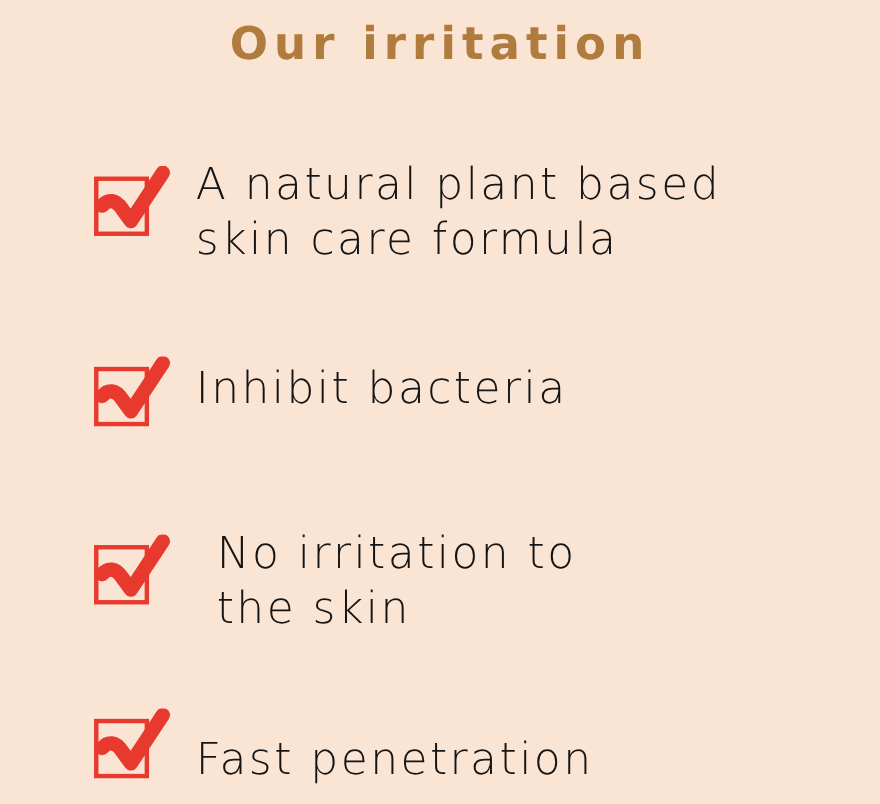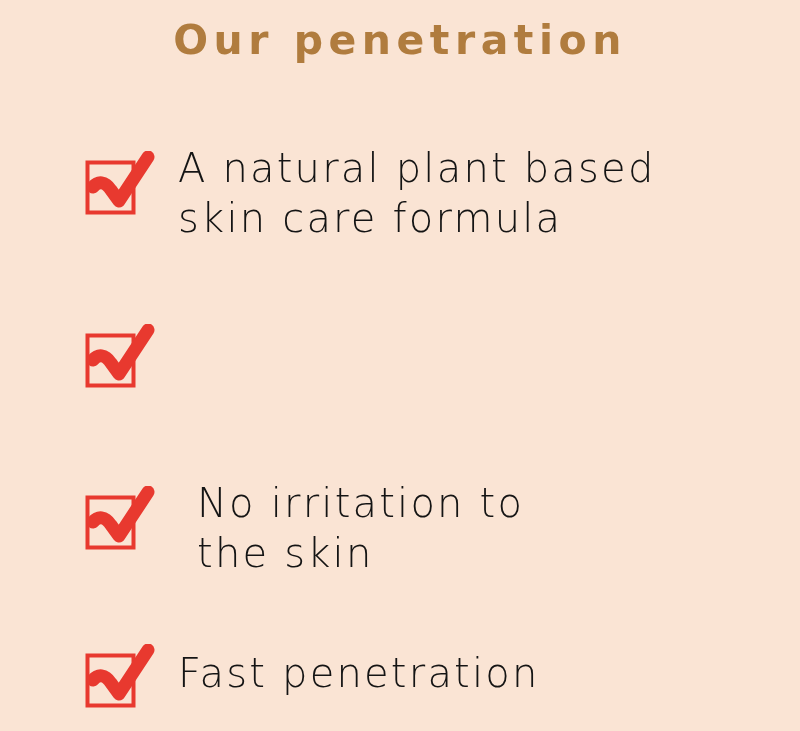--- a/index.html
+++ b/index.html
@@ -51,21 +51,21 @@
   .adv-row {
     position: absolute;
     left: 80px;
     display: flex;
     align-items: flex-start;
   }
 
   .adv-row[data-row="0"] { top: 141px; }
   .adv-row[data-row="1"] { top: 314px; }
   .adv-row[data-row="2"] { top: 476px; gap: 19px; }
-  .adv-row[data-row="3"] { top: 634px; }
+  .adv-row[data-row="3"] { top: 634px; align-items: flex-end; }
 
   
   .checkbox-icon {
     position: relative;
     width: 86px;
     height: 72px;
     flex: 0 0 86px;
     margin-top: 10px;
   }
   .checkbox-icon svg {
@@ -91,21 +91,21 @@
   
   .adv-row.single .adv-label {
     padding-top: 14px;
   }
 </style>
 </head>
 <body>
 
 <div class="poster">
 
-  <div class="title">Our penetration</div>
+  <div class="title">Our irritation</div>
 
   <div class="advantages">
 
     <div class="adv-row" data-row="0">
       <span class="checkbox-icon">
         <svg width="86" height="72" viewBox="0 0 86 72" xmlns="http://www.w3.org/2000/svg">
           <rect x="7.5" y="11.5" width="46" height="50" fill="none" stroke="#E8392F" stroke-width="4"></rect>
           <path d="M13 36 C18 30 25 30 31 39 L39 50 L68 6" fill="none" stroke="#E8392F" stroke-width="13" stroke-linecap="round" stroke-linejoin="round"></path>
         </svg>
       </span>
@@ -113,20 +113,21 @@
 skin care formula</span>
     </div>
 
     <div class="adv-row single" data-row="1">
       <span class="checkbox-icon">
         <svg width="86" height="72" viewBox="0 0 86 72" xmlns="http://www.w3.org/2000/svg">
           <rect x="7.5" y="11.5" width="46" height="50" fill="none" stroke="#E8392F" stroke-width="4"></rect>
           <path d="M13 36 C18 30 25 30 31 39 L39 50 L68 6" fill="none" stroke="#E8392F" stroke-width="13" stroke-linecap="round" stroke-linejoin="round"></path>
         </svg>
       </span>
+      <span class="adv-label">Inhibit bacteria</span>
     </div>
 
     <div class="adv-row" data-row="2">
       <span class="checkbox-icon">
         <svg width="86" height="72" viewBox="0 0 86 72" xmlns="http://www.w3.org/2000/svg">
           <rect x="7.5" y="11.5" width="46" height="50" fill="none" stroke="#E8392F" stroke-width="4"></rect>
           <path d="M13 36 C18 30 25 30 31 39 L39 50 L68 6" fill="none" stroke="#E8392F" stroke-width="13" stroke-linecap="round" stroke-linejoin="round"></path>
         </svg>
       </span>
       <span class="adv-label">No irritation to

